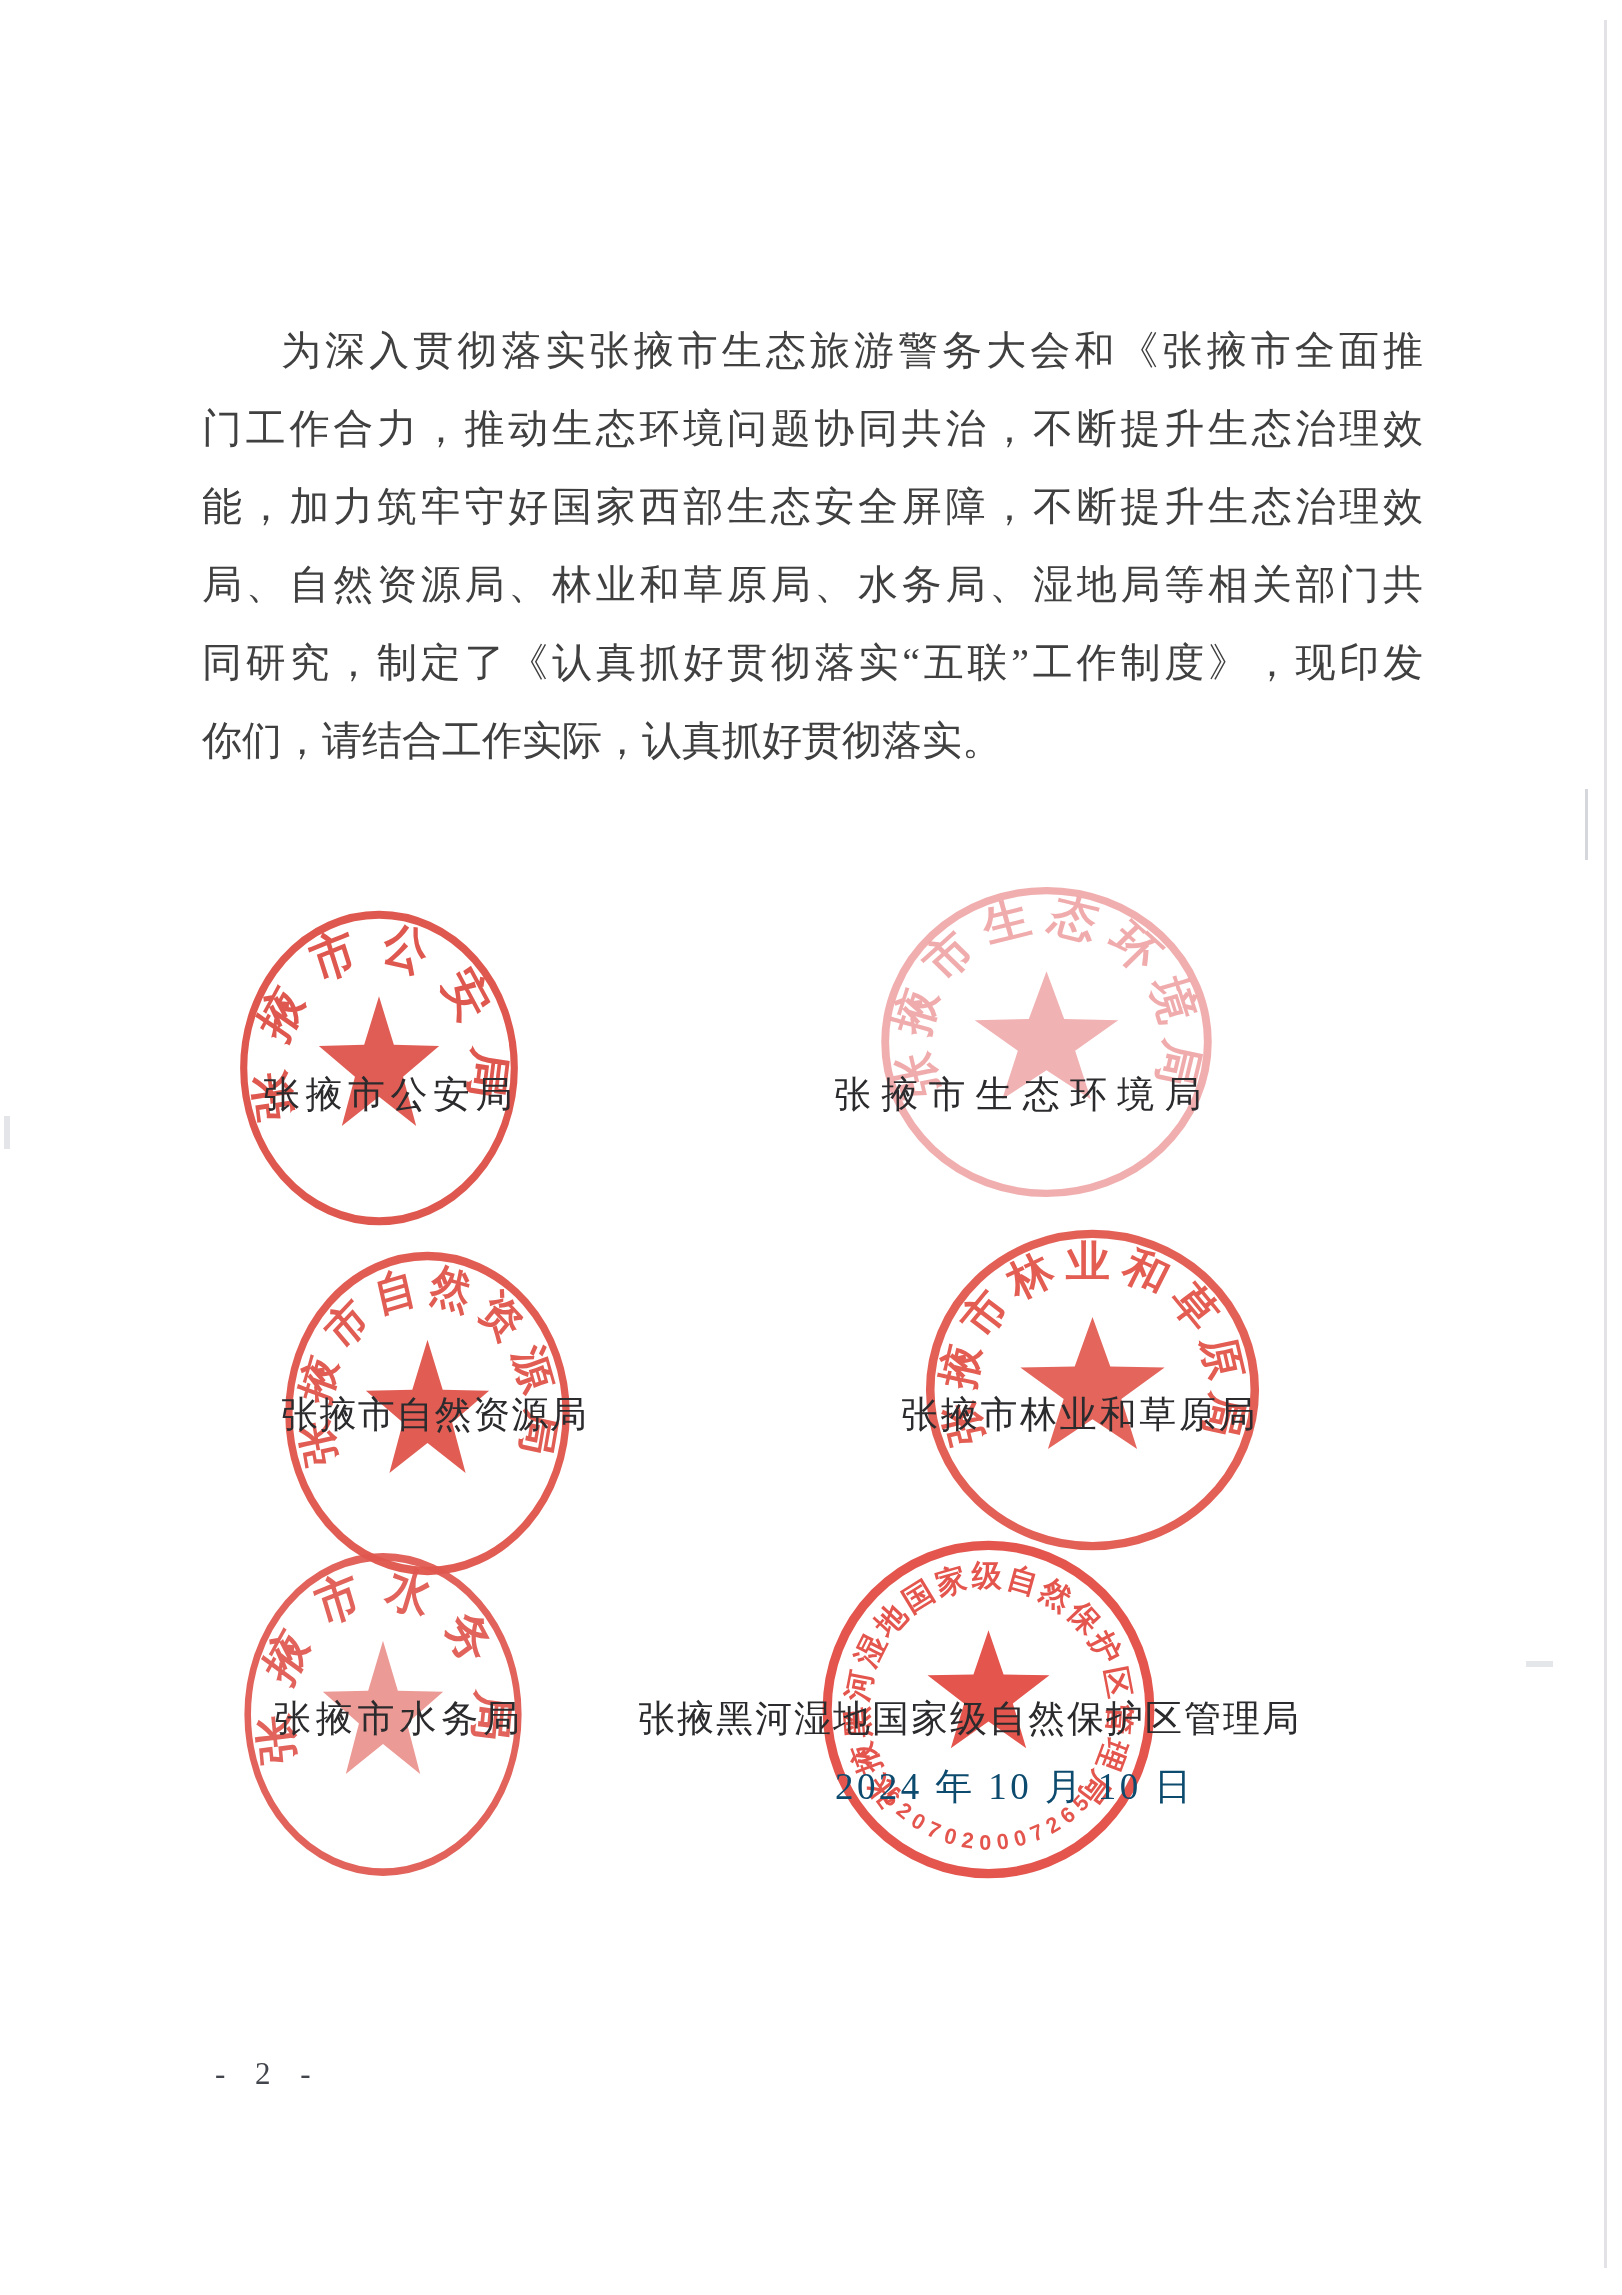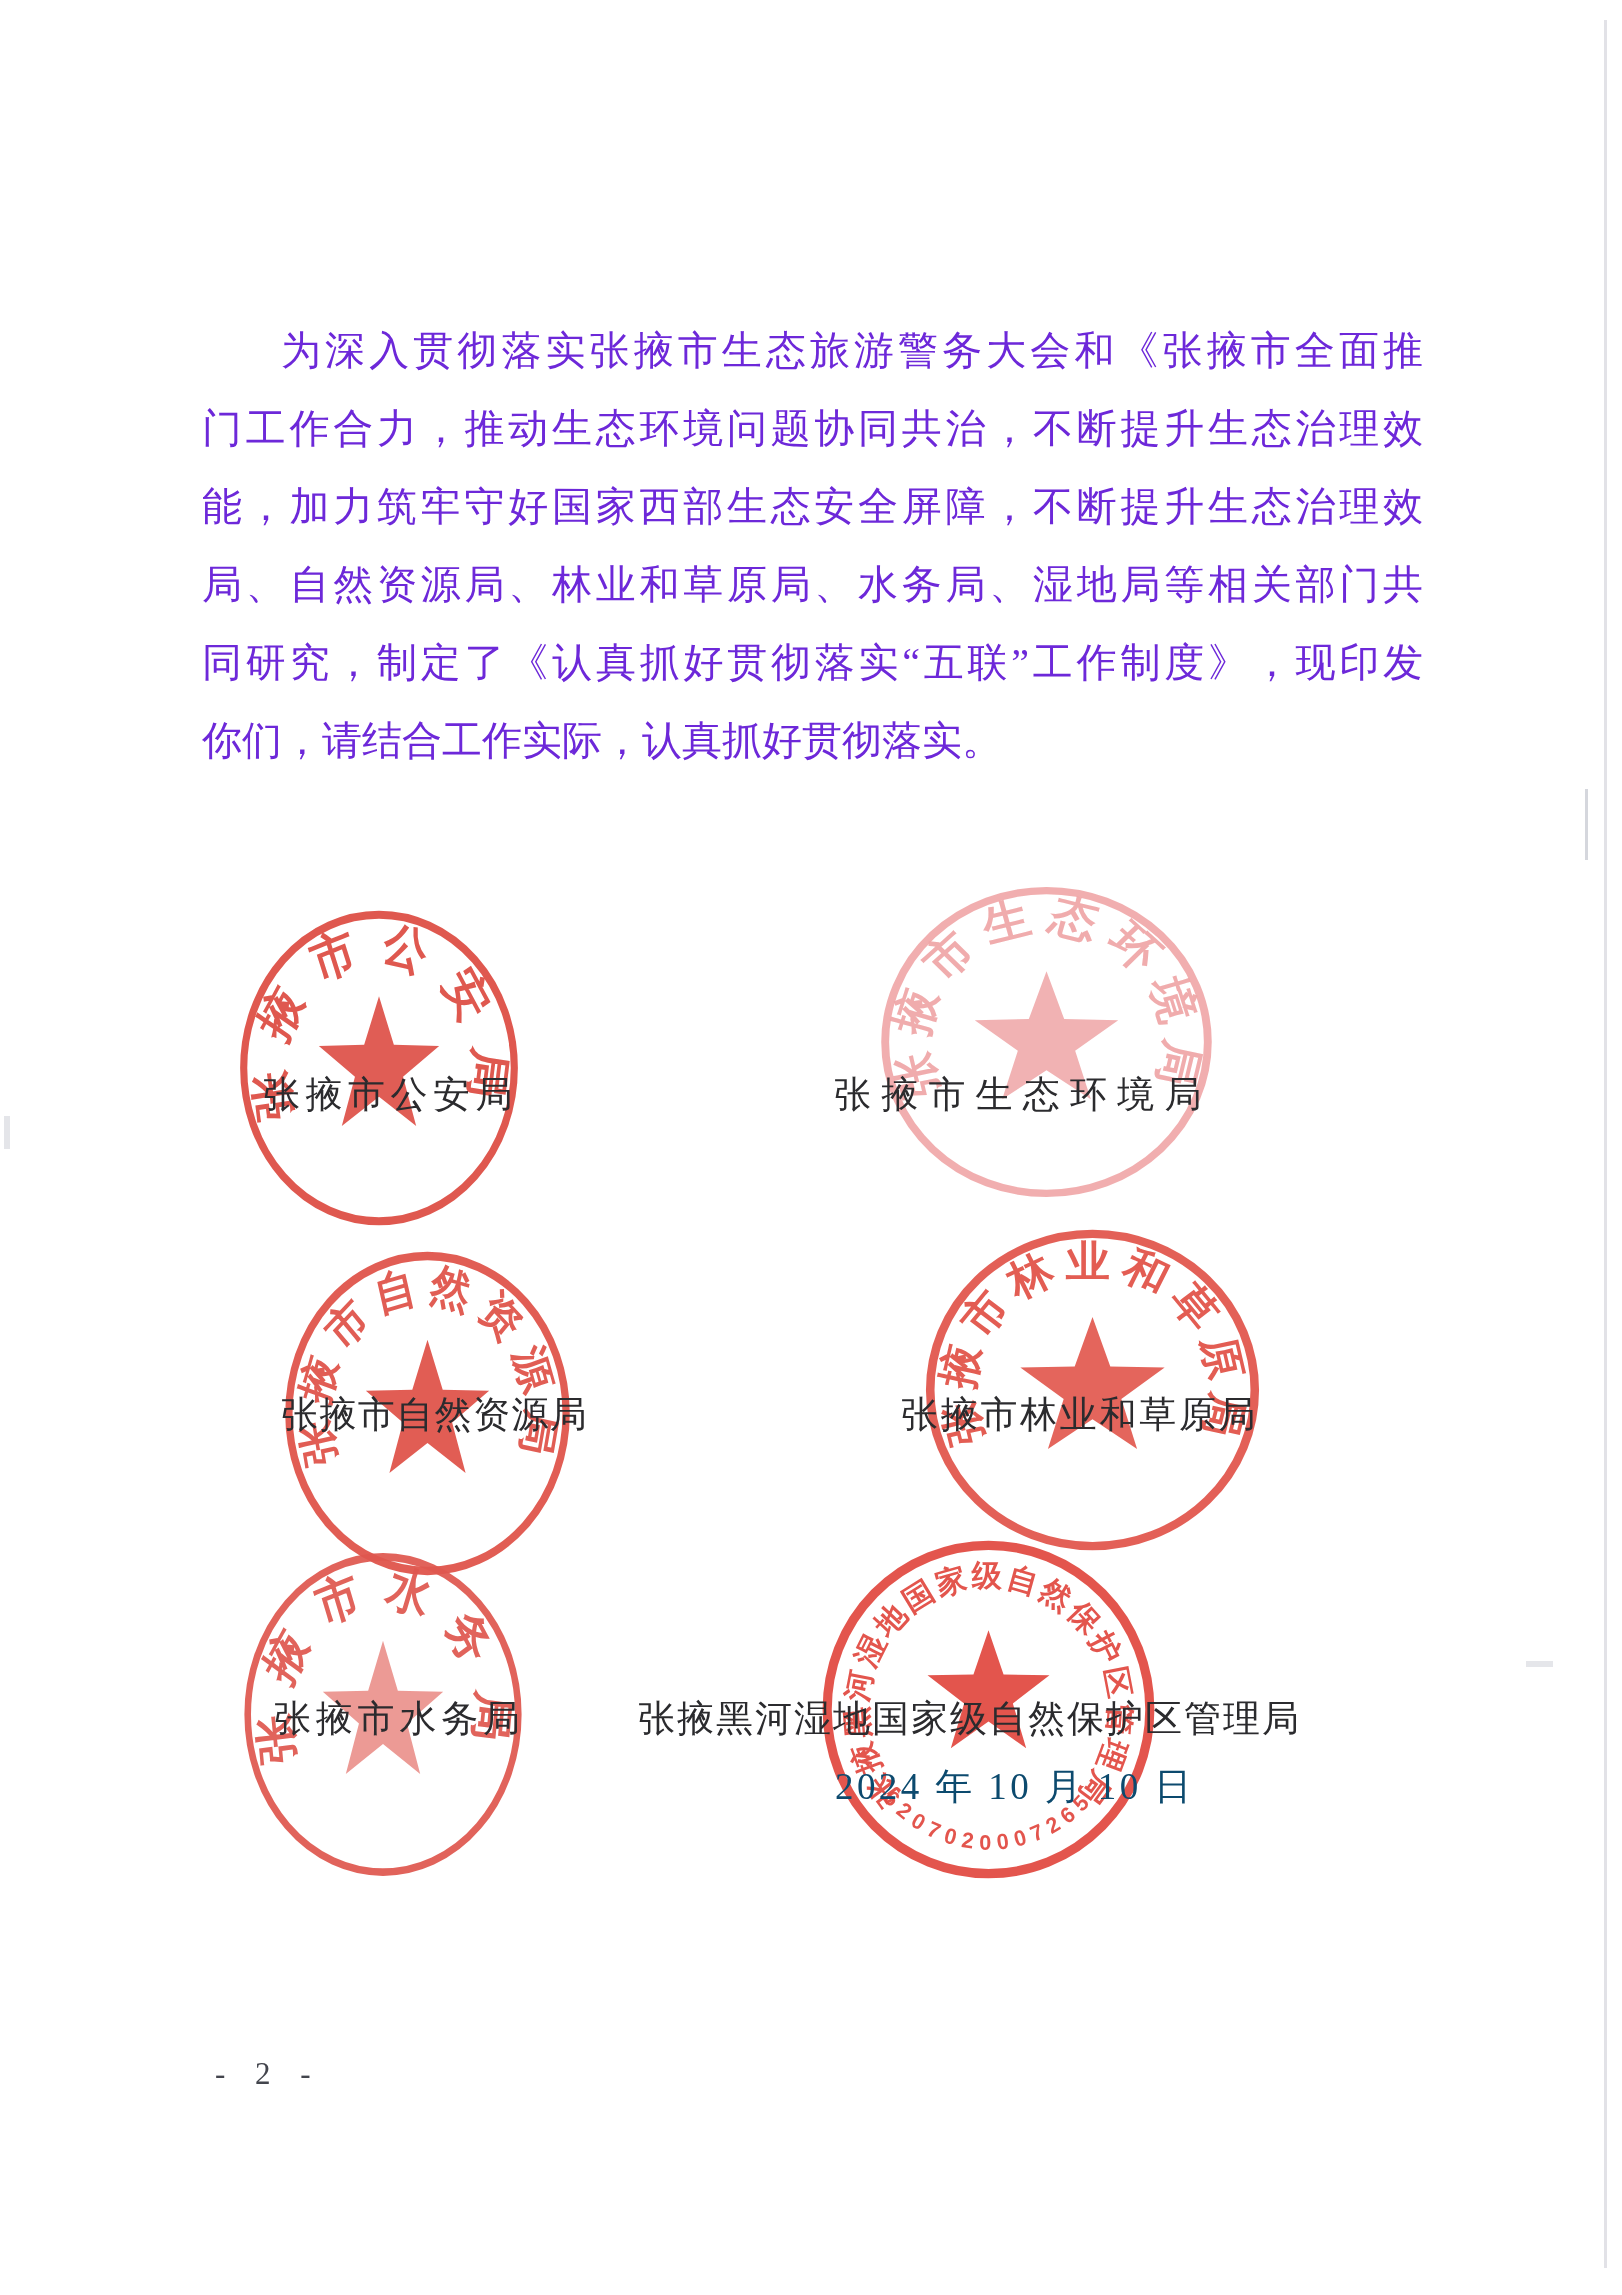--- a/index.html
+++ b/index.html
@@ -7,21 +7,21 @@
   #page {
     position:relative;
     width:1622px; height:2295px;
     background:#ffffff;
     overflow:hidden;
     font-family:"Liberation Serif","DejaVu Serif",serif;
   }
   
   #body-text {
     position:absolute; left:202px; top:312px; width:1221px;
-    font-size:40px; line-height:78px; color:#6d28d9;
+    font-size:40px; line-height:78px; color:#404040;
     z-index:4;
   }
   .para-line { height:78px; white-space:nowrap; }
   .para-line.just { white-space:normal; text-align:justify; text-align-last:justify; }
   .para-line.first { padding-left:79px; }
   
   .seal-svg { position:absolute; z-index:2; overflow:visible; }
   .arc-text { font-family:"Liberation Serif","DejaVu Serif",serif; font-weight:bold; }
   .arc-a { font-size:80px; letter-spacing:36px; }
   .arc-b { font-size:72px; letter-spacing:20px; }

